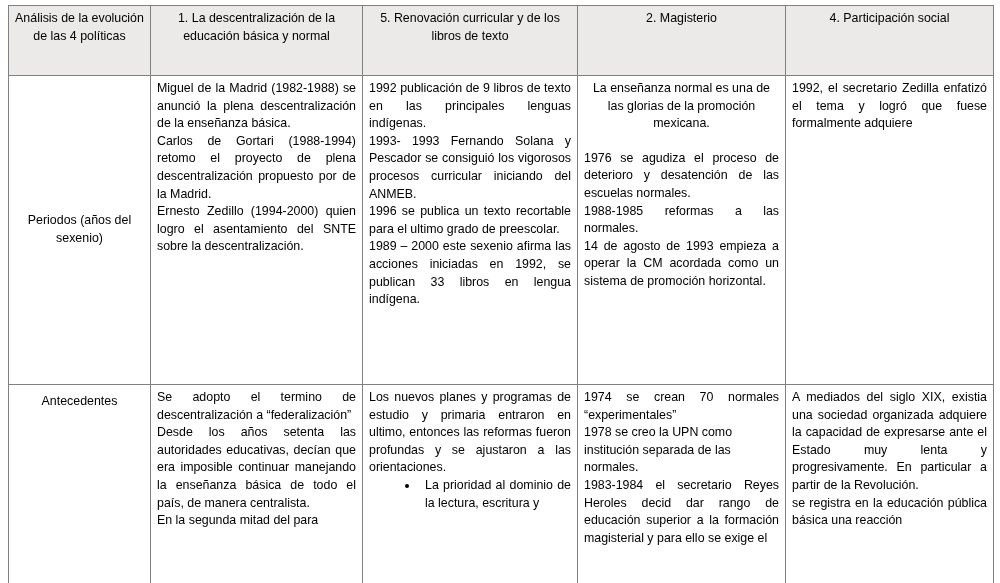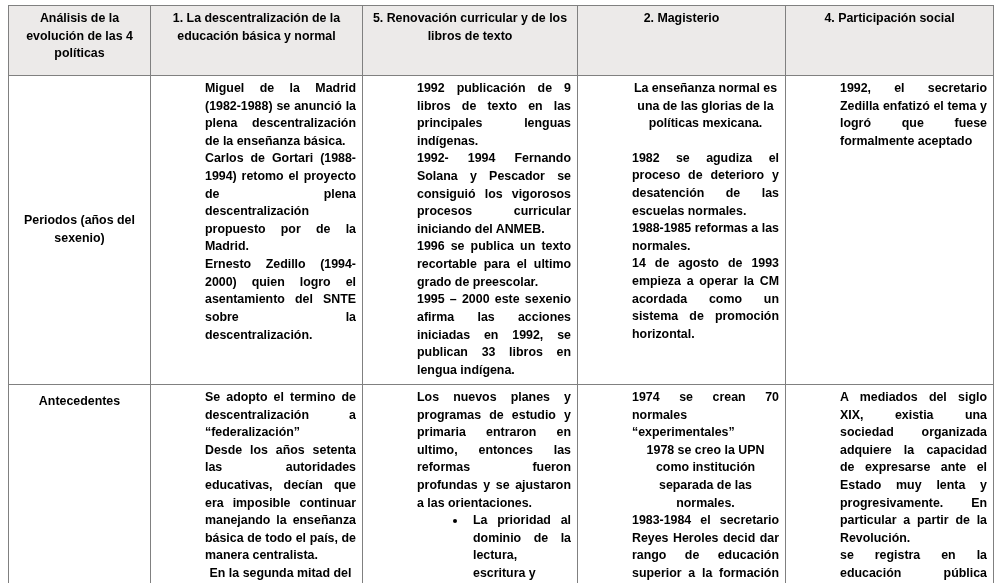--- a/index.html
+++ b/index.html
@@ -27,21 +27,21 @@
     width: 985px;
     border-collapse: collapse;
     table-layout: fixed;
     font-size: 12.4px;
     line-height: 1.42;
   }
   table.matrix td, table.matrix th {
     border: 1px solid #808080;
     vertical-align: top;
     padding: 4px 6px 4px 6px;
-    font-weight: bold;
+    font-weight: normal;
   }
   thead th {
     background: #eceae9;
     text-align: center;
     vertical-align: middle;
     height: 61px;
     padding: 3px 6px;
   }
   col.c0 { width: 142px; }
   col.c1 { width: 212px; }
@@ -69,42 +69,41 @@
     text-align-last: left;
     -webkit-hyphens: none;
     hyphens: none;
   }
   p.ctr {
     margin: 0;
     text-align: center;
   }
   p.left {
     margin: 0;
-    text-align: center;
+    text-align: left;
   }
   p.spacer {
     margin: 0;
     height: 17px;
   }
   ul.bul {
     margin: 0;
     padding-left: 50px;
     list-style-type: disc;
   }
   ul.bul li {
     text-align: justify;
     text-align-last: left;
     padding-left: 6px;
   }
   .r1 td { height: 300px; }
   .r2 td { height: 208px; }
   .clip {
     overflow: hidden;
     display: block;
-    margin-left: 48px;
   }
 </style>
 </head>
 <body>
 
 <div class="page">
   <table class="matrix">
     <colgroup>
       <col class="c0">
         <col class="c1">
@@ -130,51 +129,51 @@
           <div class="cellbody clip">
             <p class="j">Miguel de la Madrid (1982-1988) se anunció la plena descentralización de la enseñanza básica.</p>
             <p class="j">Carlos de Gortari (1988-1994) retomo el proyecto de plena descentralización propuesto por de la Madrid.</p>
             <p class="j">Ernesto Zedillo (1994-2000) quien logro el asentamiento del SNTE sobre la descentralización.</p>
           </div>
         </td>
 
         <td>
           <div class="cellbody clip">
             <p class="j">1992 publicación de 9 libros de texto en las principales lenguas indígenas.</p>
-            <p class="j">1992- 1994 Fernando Solana y Pescador se consiguió los vigorosos procesos curricular iniciando del ANMEB.</p>
+            <p class="j">1993- 1993 Fernando Solana y Pescador se consiguió los vigorosos procesos curricular iniciando del ANMEB.</p>
             <p class="j">1996 se publica un texto recortable para el ultimo grado de preescolar.</p>
-            <p class="j">1995 – 2000 este sexenio afirma las acciones iniciadas en 1992, se publican 33 libros en lengua indígena.</p>
-          </div>
-        </td>
-
-        <td>
-          <div class="cellbody clip">
-            <p class="ctr">La enseñanza normal es una de las glorias de la políticas mexicana.</p>
+            <p class="j">1989 – 2000 este sexenio afirma las acciones iniciadas en 1992, se publican 33 libros en lengua indígena.</p>
+          </div>
+        </td>
+
+        <td>
+          <div class="cellbody clip">
+            <p class="ctr">La enseñanza normal es una de las glorias de la promoción mexicana.</p>
             <p class="spacer"></p>
-            <p class="j">1982 se agudiza el proceso de deterioro y desatención de las escuelas normales.</p>
+            <p class="j">1976 se agudiza el proceso de deterioro y desatención de las escuelas normales.</p>
             <p class="j">1988-1985 reformas a las normales.</p>
             <p class="j">14 de agosto de 1993 empieza a operar la CM acordada como un sistema de promoción horizontal.</p>
           </div>
         </td>
 
         <td>
           <div class="cellbody clip">
-            <p class="j">1992, el secretario Zedilla enfatizó el tema y logró que fuese formalmente aceptado</p>
+            <p class="j">1992, el secretario Zedilla enfatizó el tema y logró que fuese formalmente adquiere</p>
           </div>
         </td>
       </tr>
 
       <tr class="r2">
         <td class="rowlabel ante">Antecedentes</td>
 
         <td>
           <div class="cellbody clip">
             <p class="j">Se adopto el termino de descentralización a “federalización”</p>
             <p class="j">Desde los años setenta las autoridades educativas, decían que era imposible continuar manejando la enseñanza básica de todo el país, de manera centralista.</p>
-            <p class="left">En la segunda mitad del decid</p>
+            <p class="left">En la segunda mitad del para</p>
           </div>
         </td>
 
         <td>
           <div class="cellbody clip">
             <p class="j">Los nuevos planes y programas de estudio y primaria entraron en ultimo, entonces las reformas fueron profundas y se ajustaron a las orientaciones.</p>
             <ul class="bul">
               <li>La prioridad al dominio de la lectura, escritura y</li>
             </ul>
           </div>

